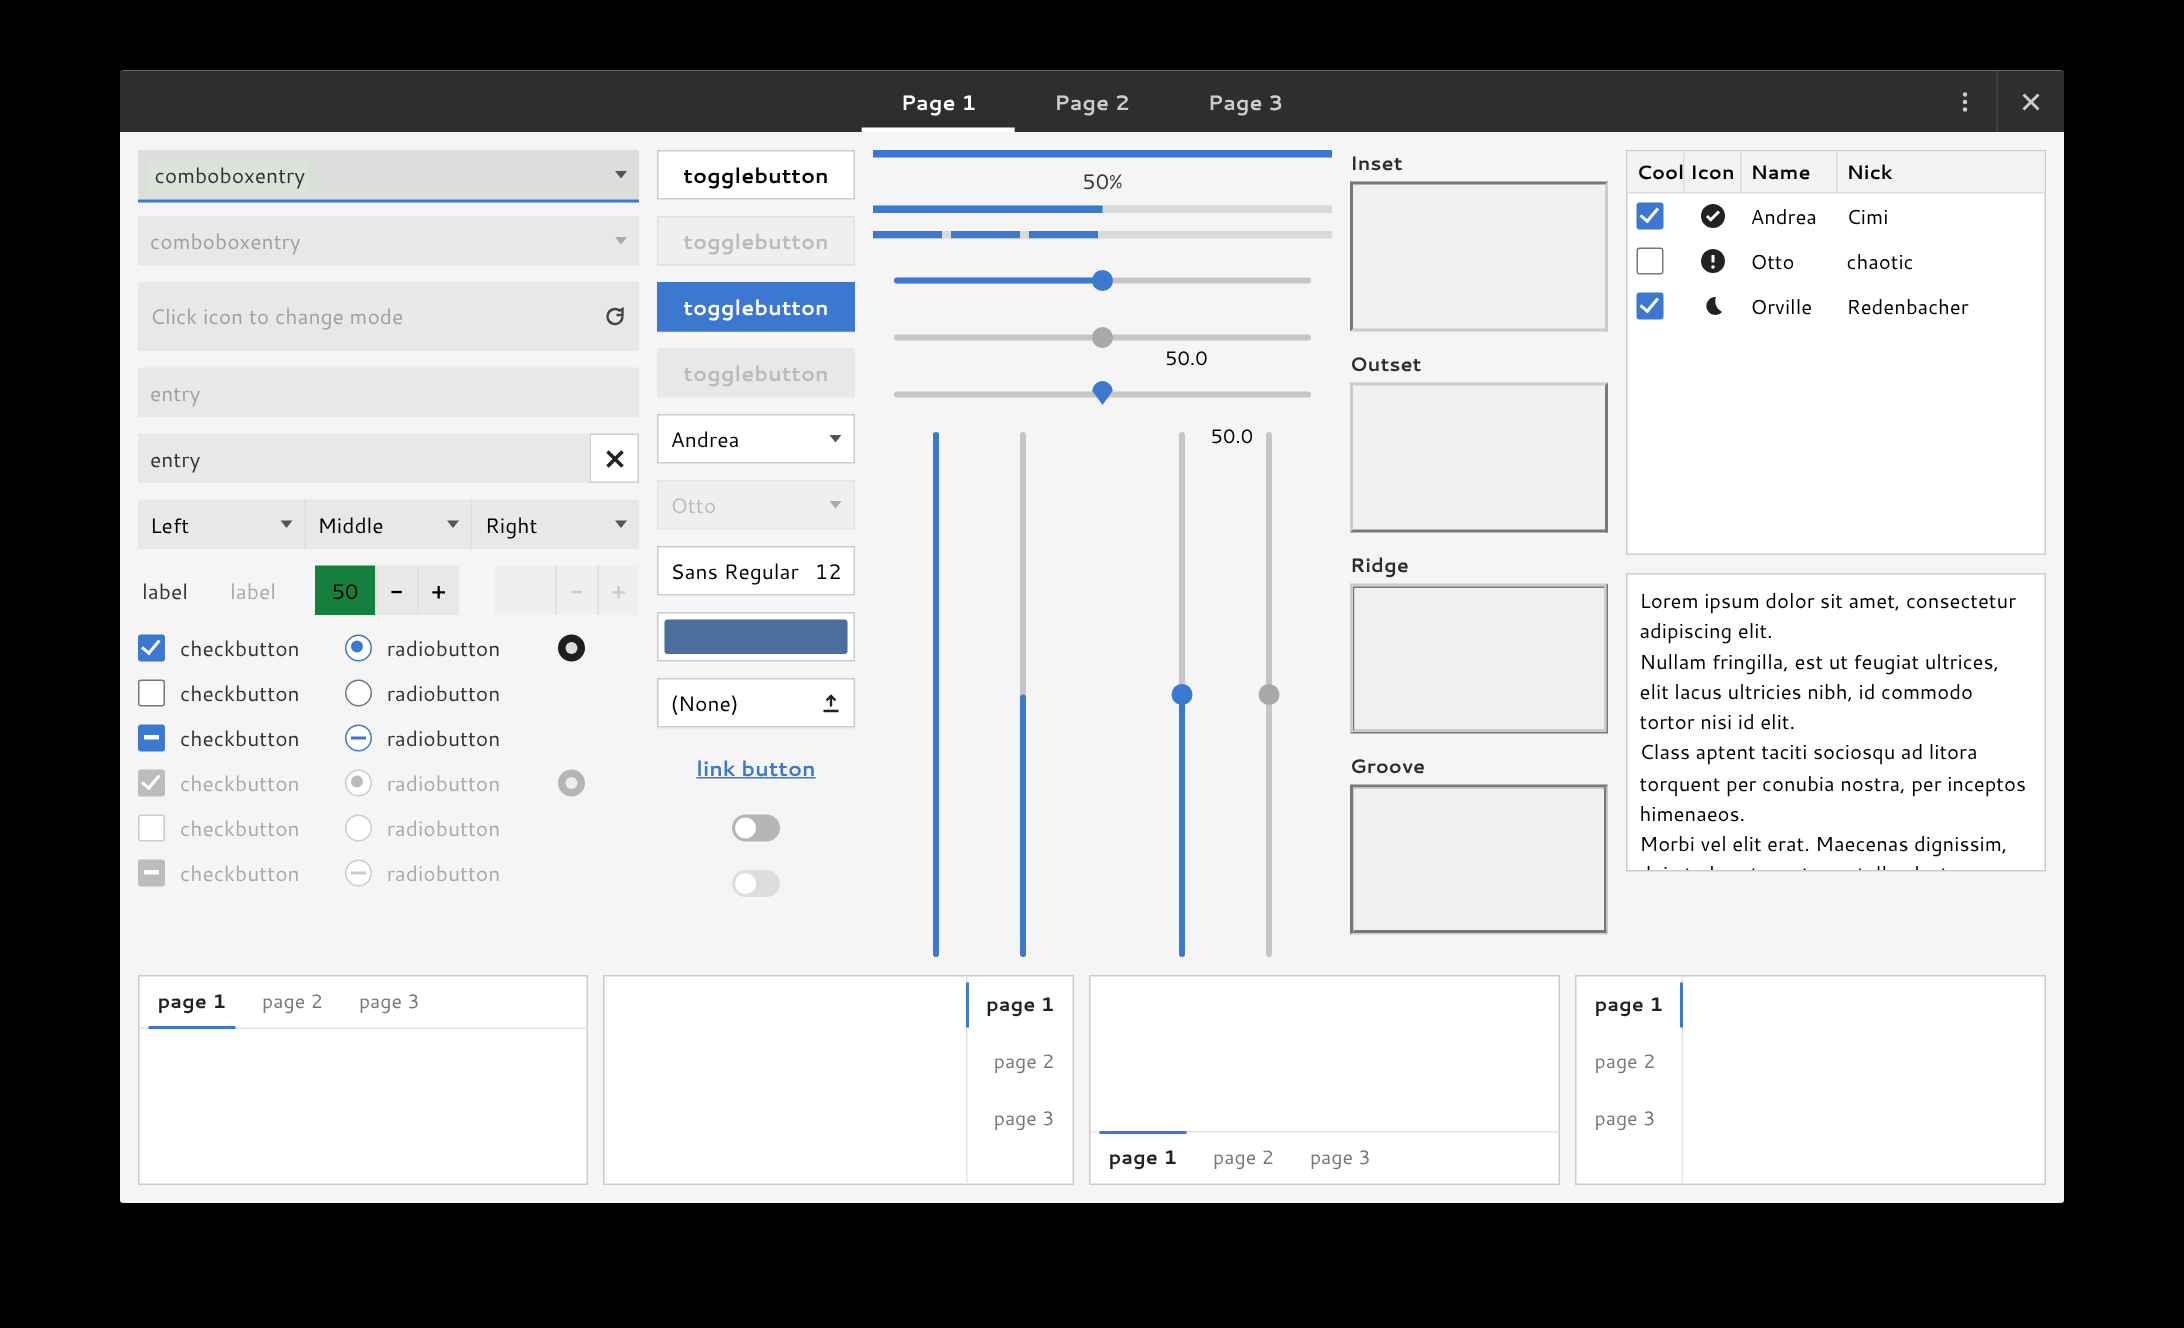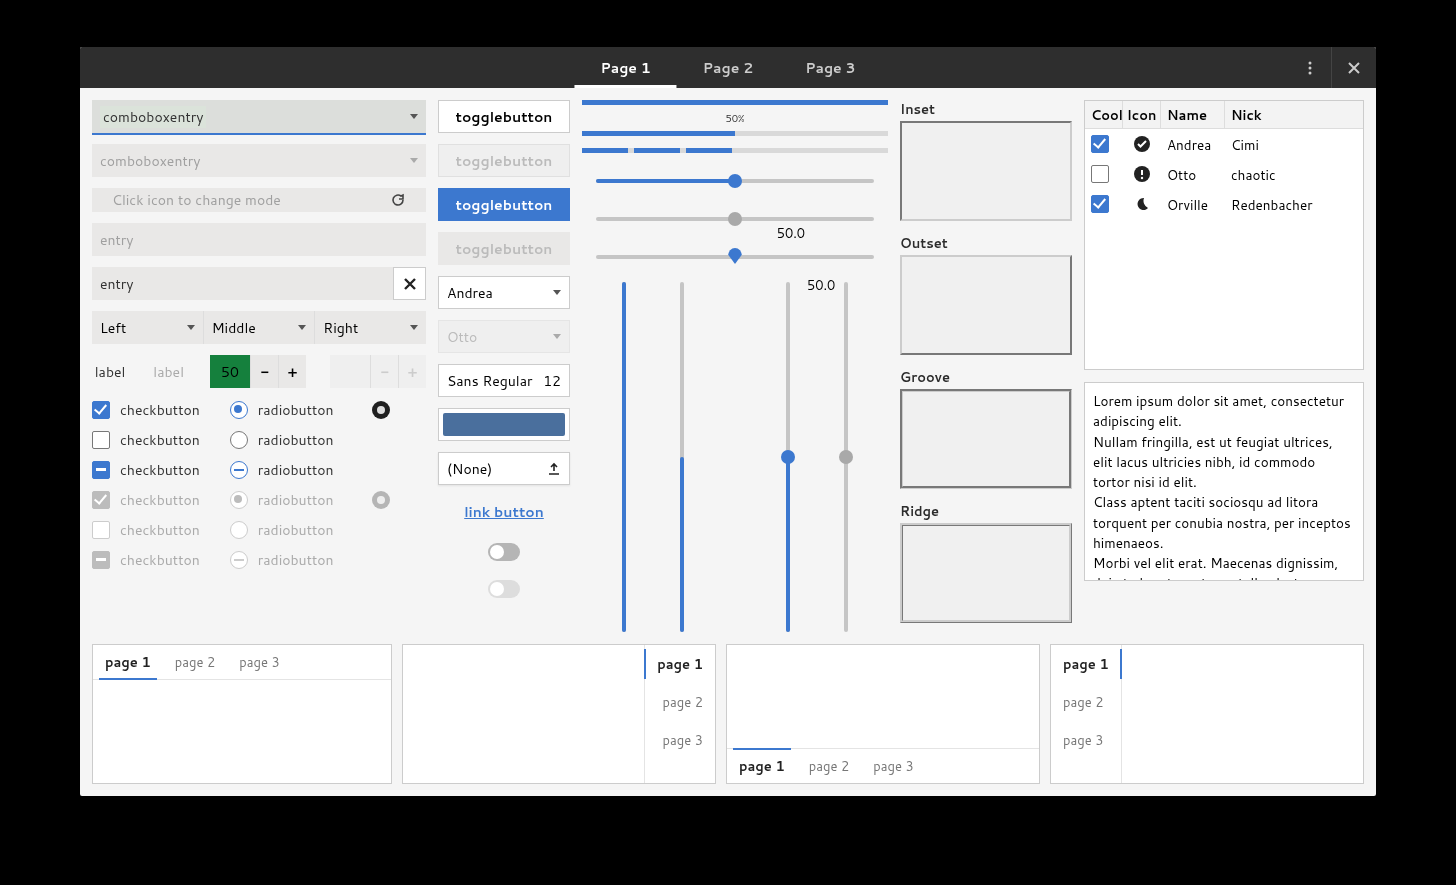--- a/index.html
+++ b/index.html
@@ -20,21 +20,21 @@
 .col3 { width: 306px; }
 .col4 { width: 172px; }
 .col5 { width: 266px; flex: 1; gap: 12px; }
 .combobox { background: #e9e8e7; height: 33px; display: flex; align-items: center; padding: 0 8px; justify-content: space-between; color: #333; cursor: pointer; position: relative; }
 .combobox.active { background: #dcdedb; }
 .combobox.active::after { content: ''; position: absolute; bottom: -2px; left: 0; right: 0; height: 2px; background: #3c78cf; }
 .combobox.disabled { color: #a0a0a0; cursor: default; }
 .combobox .highlight { background: #dbe3da; padding: 1px 3px; }
 .caret { width: 0; height: 0; border-left: 4px solid transparent; border-right: 4px solid transparent; border-top: 5px solid #555; }
 .caret.disabled { border-top-color: #aaa; }
-.iconfield { display: flex; background: #e9e8e7; height: 24px; align-items: center; padding: 0 20px; justify-content: space-between; color: #a0a0a0; }
+.iconfield { display: flex; background: #e9e8e7; height: 46px; align-items: center; padding: 0 8px; justify-content: space-between; color: #a0a0a0; }
 .entryfield { height: 33px; background: #e9e8e7; padding: 0 8px; display: flex; align-items: center; color: #a0a0a0; }
 .entryrow { display: flex; height: 33px; }
 .entryrow .ef { flex: 1; background: #e9e8e7; padding: 0 8px; display: flex; align-items: center; color: #333; }
 .entryrow .clearbtn { width: 33px; background: #fff; border: 1px solid #ccc; display: flex; align-items: center; justify-content: center; cursor: pointer; font-weight: bold; font-size: 15px; }
 .seg3 { display: flex; height: 33px; }
 .seg3 .seg { flex: 1; background: #e9e8e7; display: flex; align-items: center; justify-content: space-between; padding: 0 8px; border-right: 1px solid #ddd; cursor: pointer; }
 .seg3 .seg:last-child { border-right: none; }
 .spinrow { display: flex; align-items: center; gap: 24px; height: 33px; justify-content: flex-end; }
 .spinrow .lbl { color: #333; padding: 0 2px;}
 .spinrow .lbl.dim { color: #aaa; }
@@ -77,21 +77,21 @@
 .colorbtn .swatch { height: 100%; background: #4a6f9d; border-radius: 2px; }
 .filebtn { height: 33px; background: #fff; border: 1px solid #ccc; display: flex; align-items: center; justify-content: space-between; padding: 0 8px; cursor: pointer; box-shadow: 0 1px 2px rgba(0,0,0,0.08); }
 .link { color: #3c78cf; text-decoration: underline; font-weight: 700; text-align: center; padding: 6px 0; cursor: pointer; }
 .switchrow { display: flex; justify-content: center; padding: 4px 0;}
 .switch { width: 32px; height: 18px; background: #b5b5b5; border-radius: 10px; position: relative; cursor: pointer; }
 .switch .knob { position: absolute; top: 2px; left: 2px; width: 14px; height: 14px; background: #fff; border-radius: 50%; }
 .switch.disabled { background: #ddd; cursor: default; }
 .progress { display: flex; flex-direction: column; gap: 6px; margin-bottom: 9px;}
 .progress .pbar { height: 5px; background: #d9d9d9; position: relative; }
 .progress .pbar .fill { position: absolute; left: 0; top: 0; bottom: 0; background: #3c78cf; }
-.progress .plabel { text-align: center; font-size: 10px; color: #333; }
+.progress .plabel { text-align: center; font-size: 14px; color: #333; }
 .stripebar { height: 5px; background: #d9d9d9; position: relative; overflow: hidden; margin-top: 6px;}
 .stripebar .seg { position: absolute; top: 0; bottom: 0; background: #3c78cf; }
 .slider-h { position: relative; height: 30px; display: flex; align-items: center; margin: 4px 14px; }
 .slider-h .track { height: 4px; background: #c5c5c5; width: 100%; position: relative; border-radius: 2px;}
 .slider-h .track .fill { position: absolute; left: 0; top: 0; bottom: 0; background: #3c78cf; border-radius: 2px;}
 .slider-h .thumb { position: absolute; width: 14px; height: 14px; background: #3c78cf; border-radius: 50%; top: 8px; transform: translateX(-50%); }
 .slider-h.disabled .thumb { background: #a9a9a9; }
 .slider-h .thumb.pointer { width: 14px; height: 16px; border-radius: 50% 50% 50% 50%; clip-path: polygon(50% 100%, 0 40%, 10% 0, 90% 0, 100% 40%); top: 6px;}
 .slider-h .vallabel { position: absolute; left: 65%; top: -18px; font-size: 13px; }
 .vslides { display: flex; justify-content: center; gap: 40px; height: 350px; margin-top: 6px; }
@@ -373,26 +373,26 @@
   <div class="col col4 framecol">
     <div class="frame">
           <div class="lname">Inset</div>
           <div class="box inset"></div>
         </div>
     <div class="frame">
           <div class="lname">Outset</div>
           <div class="box outset"></div>
         </div>
     <div class="frame">
+          <div class="lname">Ridge</div>
+          <div class="box ridge"></div>
+        </div>
+    <div class="frame">
           <div class="lname">Groove</div>
           <div class="box groove"></div>
-        </div>
-    <div class="frame">
-          <div class="lname">Ridge</div>
-          <div class="box ridge"></div>
         </div>
   </div>
 
   <div class="col col5">
     <div class="table">
       <div class="throw">
         <div class="th w-cool">Cool</div>
         <div class="th w-icon">Icon</div>
         <div class="th w-name">Name</div>
         <div class="th w-nick">Nick</div>

